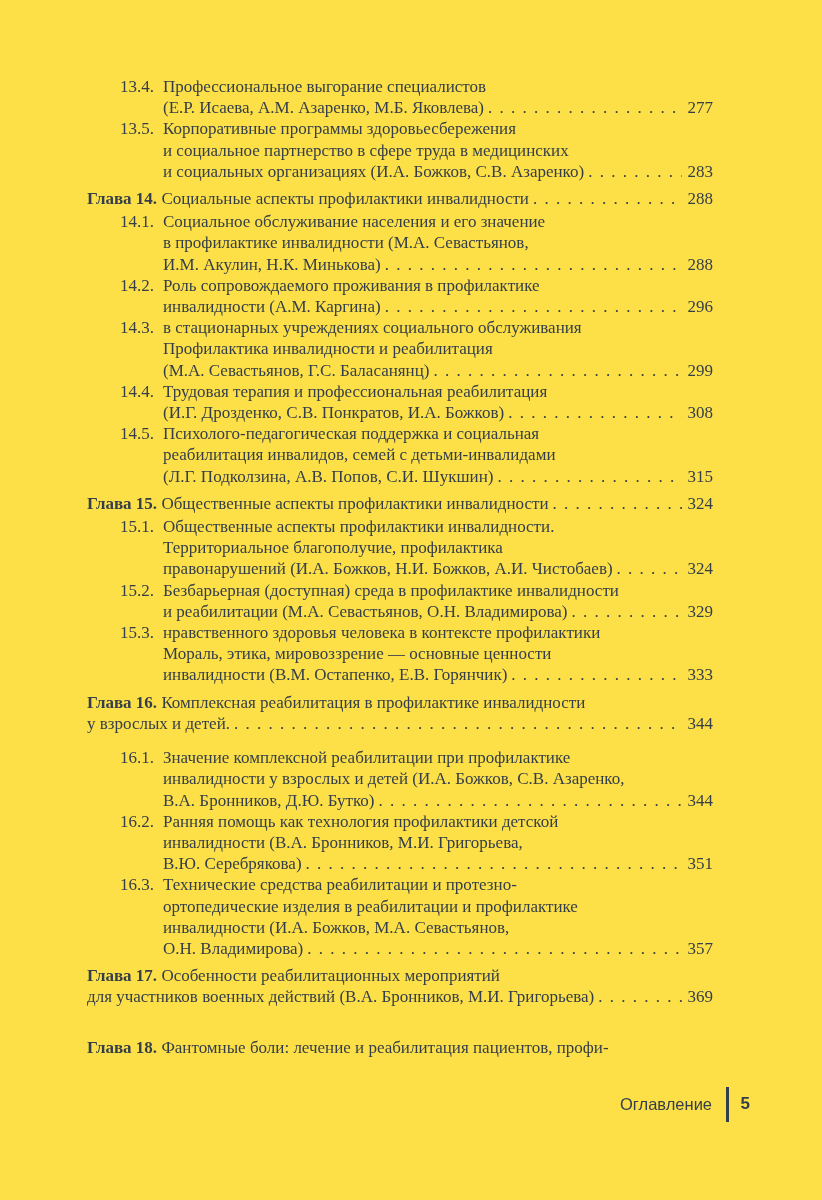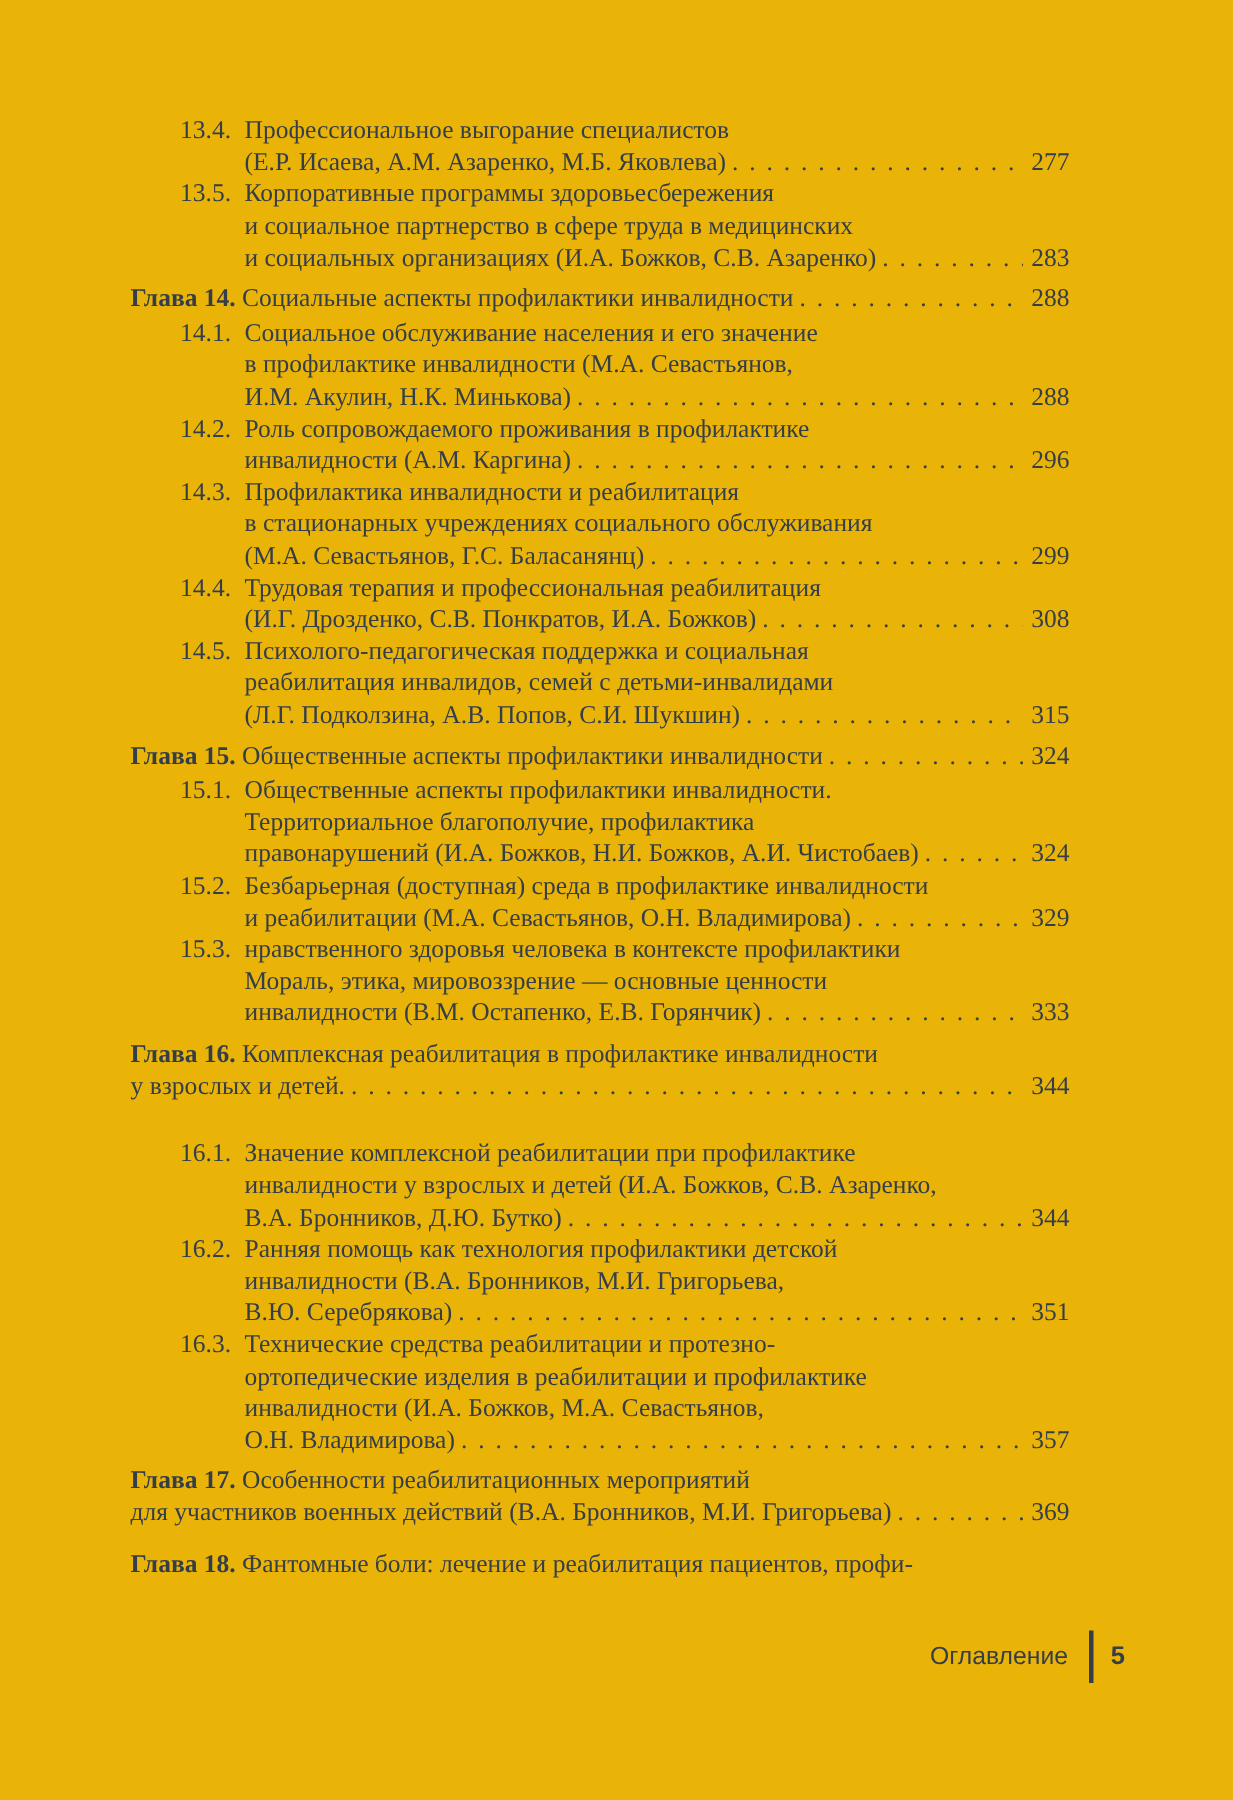--- a/index.html
+++ b/index.html
@@ -1,36 +1,36 @@
 <!DOCTYPE html>
 <html lang="ru" style="--text-color: #343e49;"><head>
 <meta charset="utf-8">
 <style>
   html,body{margin:0;padding:0;background:#e9e9e9;}
   .page{
     position:relative;
     width:822px;height:1200px;
-    background:#eab308;
+    background:#fde047;
     margin:0 auto;
     overflow:hidden;
     font-family:"Liberation Serif","DejaVu Serif",serif;
     color:var(--text-color,#343e49);
   }
   .toc{
     position:absolute;
     left:87px;top:76px;
     width:626px;
     font-size:17px;
     line-height:21.2px;
   }
   .entry{position:relative;}
   .entry.section{padding-left:76px;}
   .entry.chapter{margin-top:6px;margin-bottom:2px;}
-  .entry:nth-child(14){margin-top:24px;}  
-  .entry:nth-child(18){margin-top:13px;} 
+  .entry:nth-child(14){margin-top:13px;}  
+  .entry:nth-child(18){margin-top:29px;} 
   .num{
     position:absolute;left:33px;top:0;
     white-space:nowrap;
   }
   .line{white-space:nowrap;}
   .line.last{display:flex;}
   .txt{white-space:nowrap;flex:0 0 auto;}
   .label{font-weight:bold;}
   .it{}
   .fill{
@@ -106,22 +106,22 @@
         <span class="num">14.2.</span>
         <div class="line"><span class="txt"><span>Роль сопровождаемого проживания в профилактике</span></span></div>
         <div class="line last">
           <span class="txt"><span>инвалидности </span><span class="it">(А.М. Каргина)</span></span>
           <span class="fill"></span>
           <span class="pg">296</span>
         </div>
       </div>
       <div class="entry section">
         <span class="num">14.3.</span>
+        <div class="line"><span class="txt"><span>в стационарных учреждениях социального обслуживания</span></span></div>
         <div class="line"><span class="txt"><span>Профилактика инвалидности и реабилитация</span></span></div>
-        <div class="line"><span class="txt"><span>в стационарных учреждениях социального обслуживания</span></span></div>
         <div class="line last">
           <span class="txt"><span class="it">(М.А. Севастьянов, Г.С. Баласанянц)</span></span>
           <span class="fill"></span>
           <span class="pg">299</span>
         </div>
       </div>
       <div class="entry section">
         <span class="num">14.4.</span>
         <div class="line"><span class="txt"><span>Трудовая терапия и профессиональная реабилитация</span></span></div>
         <div class="line last">

